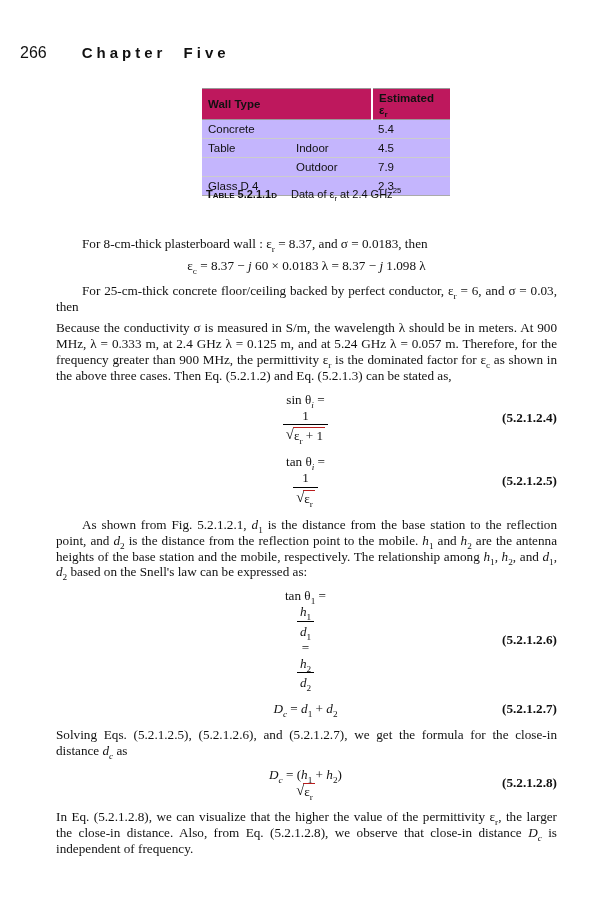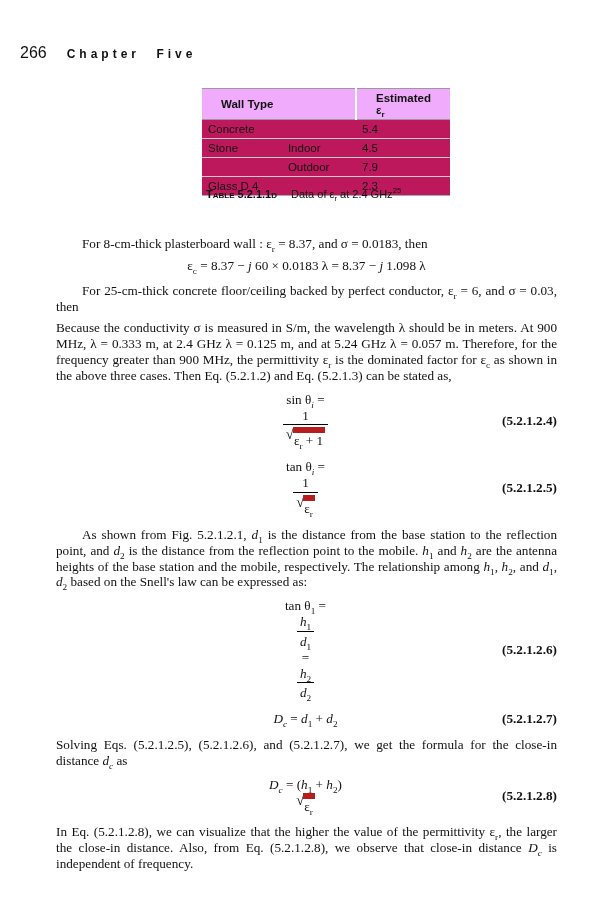--- a/index.html
+++ b/index.html
@@ -7,33 +7,33 @@
     width:613px;height:900px;background:#fff;color:#111;
     font-family:"Liberation Serif",serif;
     -webkit-font-smoothing:antialiased;
   }
   .page{position:relative;width:613px;height:900px;background:#ffffff;overflow:hidden;}
 
   
   .running-head{position:absolute;top:44px;left:20px;display:flex;align-items:baseline;gap:20px;
     font-family:"Liberation Sans",sans-serif;}
   .pageno{font-size:16px;font-weight:normal;}
-  .chapter{font-size:12px;font-weight:bold;letter-spacing:4px;word-spacing:9px;}
+  .chapter{font-size:15px;font-weight:bold;letter-spacing:4px;word-spacing:9px;margin-left:15px;}
 
   
   .tablewrap{position:absolute;top:88px;left:202px;width:248px;
     font-family:"Liberation Sans",sans-serif;font-size:11.5px;}
   table.datatable{border-collapse:collapse;width:100%;}
   .datatable col.c1{width:88px;} .datatable col.c2{width:82px;} .datatable col.c3{width:78px;}
   .datatable thead th{
-    background:#f0abfc;text-align:left;font-weight:bold;
-    padding:3px 19px;border-top:1px solid #999;border-bottom:1px solid #999;
+    background:#be185d;text-align:left;font-weight:bold;
+    padding:3px 6px;border-top:1px solid #999;border-bottom:1px solid #999;
   }
   .datatable thead th + th{border-left:2px solid #fff;}
-  .datatable tbody td{padding:3px 6px;border-bottom:1px solid #ccc;background:#be185d;}
+  .datatable tbody td{padding:3px 6px;border-bottom:1px solid #ccc;background:#c4b5fd;}
   .datatable tbody tr:last-child td{border-bottom:1px solid #aaa;}
 
   .caption{position:absolute;top:188px;left:206px;width:340px;
     font-family:"Liberation Sans",sans-serif;font-size:11px;}
   .cap-label{font-weight:bold;font-variant:small-caps;margin-right:14px;margin-top:11px;}
 
   
   .body-block{position:absolute;top:236px;left:56px;width:501px;
     font-size:13.2px;line-height:1.2;text-align:justify;}
   p.para{margin:0 0 6px;}
@@ -45,21 +45,21 @@
   .eqcenter{text-align:center;margin:5px 0 9px;}
   .eqrow{display:flex;align-items:center;margin:8px 0 10px;padding-left:70px;}
   .eqrow .eqbody{flex:1;display:flex;justify-content:center;}
   .eqrow .eqnum{min-width:72px;text-align:right;font-weight:bold;}
   .eqmath{display:inline-flex;align-items:center;flex-direction:column;}
   .frac{display:inline-flex;flex-direction:column;align-items:center;vertical-align:middle;margin:0 2px;}
   .frac .num{display:block;padding:0 3px 1px;}
   .frac .den{display:block;border-top:1px solid #000;padding:2px 3px 0;}
   .sqrt{display:inline-flex;align-items:flex-start;}
   .rsign{font-size:1.12em;line-height:1.05;margin-right:-1px;}
-  .radicand{border-top:6px solid #b91c1c;padding:0 2px 0 1px;}
+  .radicand{border-top:1px solid #b91c1c;padding:0 2px 0 1px;}
 </style>
 </head>
 <body>
 
 <div class="page">
 
   <div class="running-head">
     <span class="pageno">266</span>
     <span class="chapter">Chapter Five</span>
   </div>
@@ -77,21 +77,21 @@
           <th><span>Estimated ε</span><sub>r</sub></th>
         </tr>
       </thead>
       <tbody>
         <tr>
           <td>Concrete</td>
           <td></td>
           <td>5.4</td>
         </tr>
         <tr>
-          <td>Stone</td>
+          <td>Table</td>
           <td>Indoor</td>
           <td>4.5</td>
         </tr>
         <tr>
           <td></td>
           <td>Outdoor</td>
           <td>7.9</td>
         </tr>
         <tr>
           <td>Glass D 4</td>

